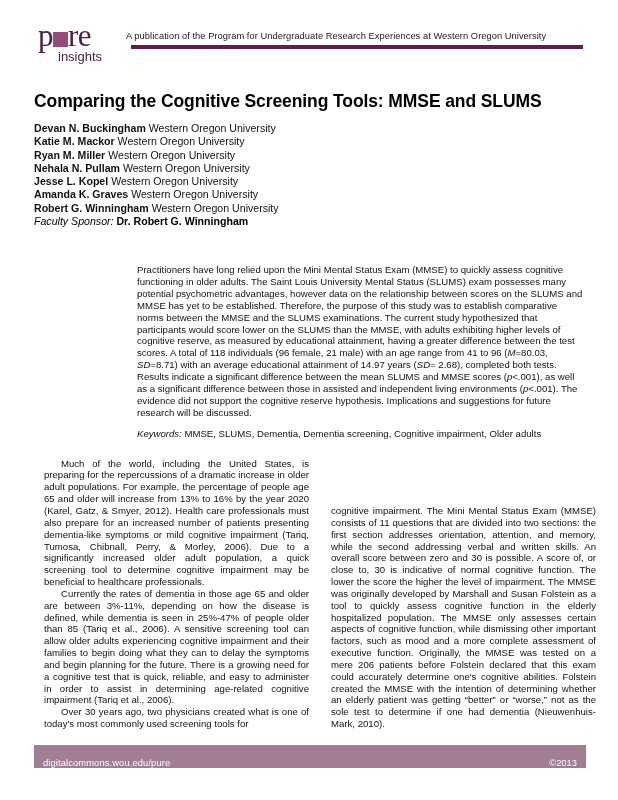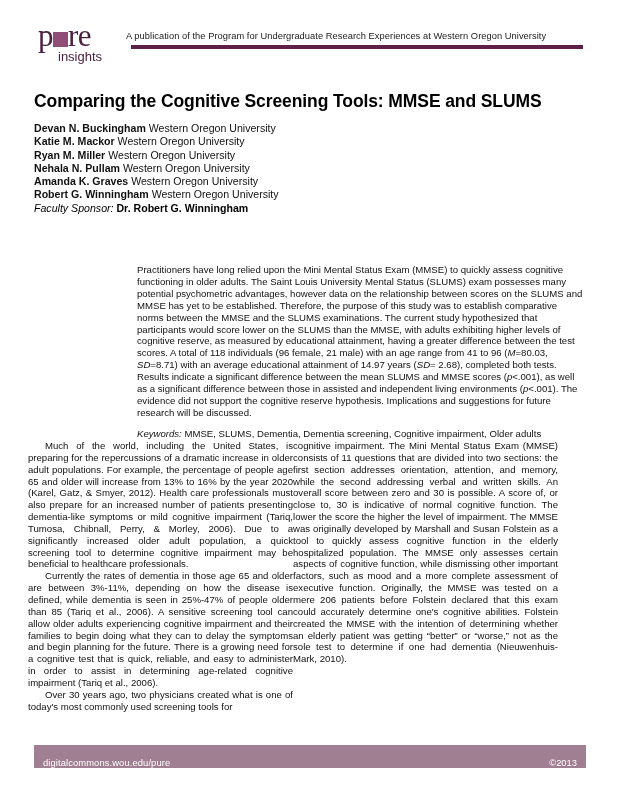--- a/index.html
+++ b/index.html
@@ -152,25 +152,27 @@
     width: 449px;
     font-size: 9.6px;
     line-height: 12px;
     color: #111;
   }
   .keywords .kw-label { font-style: italic; }
 
   
   .columns {
     position: absolute;
-    left: 28px;
+    left: 44px;
     top: 440px;
     width: 552px;
     height: 290px;
     display: flex;
+    gap: 22px;
+    align-items: flex-end;
   }
   .col {
     width: 265px;
     font-size: 9.6px;
     line-height: 11.85px;
     text-align: justify;
     color: #111;
     overflow: hidden;
   }
   .col p {
@@ -220,20 +222,21 @@
     </div>
   </div>
 
   <div class="title">Comparing the Cognitive Screening Tools: MMSE and SLUMS</div>
 
   <div class="authors">
     <div class="author-line"><span class="nm">Devan N. Buckingham</span> <span class="aff">Western Oregon University</span></div>
     <div class="author-line"><span class="nm">Katie M. Mackor</span> <span class="aff">Western Oregon University</span></div>
     <div class="author-line"><span class="nm">Ryan M. Miller</span> <span class="aff">Western Oregon University</span></div>
     <div class="author-line"><span class="nm">Nehala N. Pullam</span> <span class="aff">Western Oregon University</span></div>
+    <div class="author-line"><span class="nm">Jesse L. Kopel</span> <span class="aff">Western Oregon University</span></div>
     <div class="author-line"><span class="nm">Amanda K. Graves</span> <span class="aff">Western Oregon University</span></div>
     <div class="author-line"><span class="nm">Robert G. Winningham</span> <span class="aff">Western Oregon University</span></div>
     <div class="sponsor-line"><span class="lbl">Faculty Sponsor:</span> <span class="val">Dr. Robert G. Winningham</span></div>
   </div>
 
   <div class="abstract">
     <p>Practitioners have long relied upon the Mini Mental Status Exam (MMSE) to quickly assess cognitive functioning in older adults. The Saint Louis University Mental Status (SLUMS) exam possesses many potential psychometric advantages, however data on the relationship between scores on the SLUMS and MMSE has yet to be established. Therefore, the purpose of this study was to establish comparative norms between the MMSE and the SLUMS examinations. The current study hypothesized that participants would score lower on the SLUMS than the MMSE, with adults exhibiting higher levels of cognitive reserve, as measured by educational attainment, having a greater difference between the test scores. A total of 118 individuals (96 female, 21 male) with an age range from 41 to 96 (<em class="sym">M</em>=80.03, <em class="sym">SD</em>=8.71) with an average educational attainment of 14.97 years (<em class="sym">SD</em>= 2.68), completed both tests. Results indicate a significant difference between the mean SLUMS and MMSE scores (<em class="sym">p</em>&lt;.001), as well as a significant difference between those in assisted and independent living environments (<em class="sym">p</em>&lt;.001). The evidence did not support the cognitive reserve hypothesis. Implications and suggestions for future research will be discussed.</p>
   </div>
 
   <div class="keywords">

